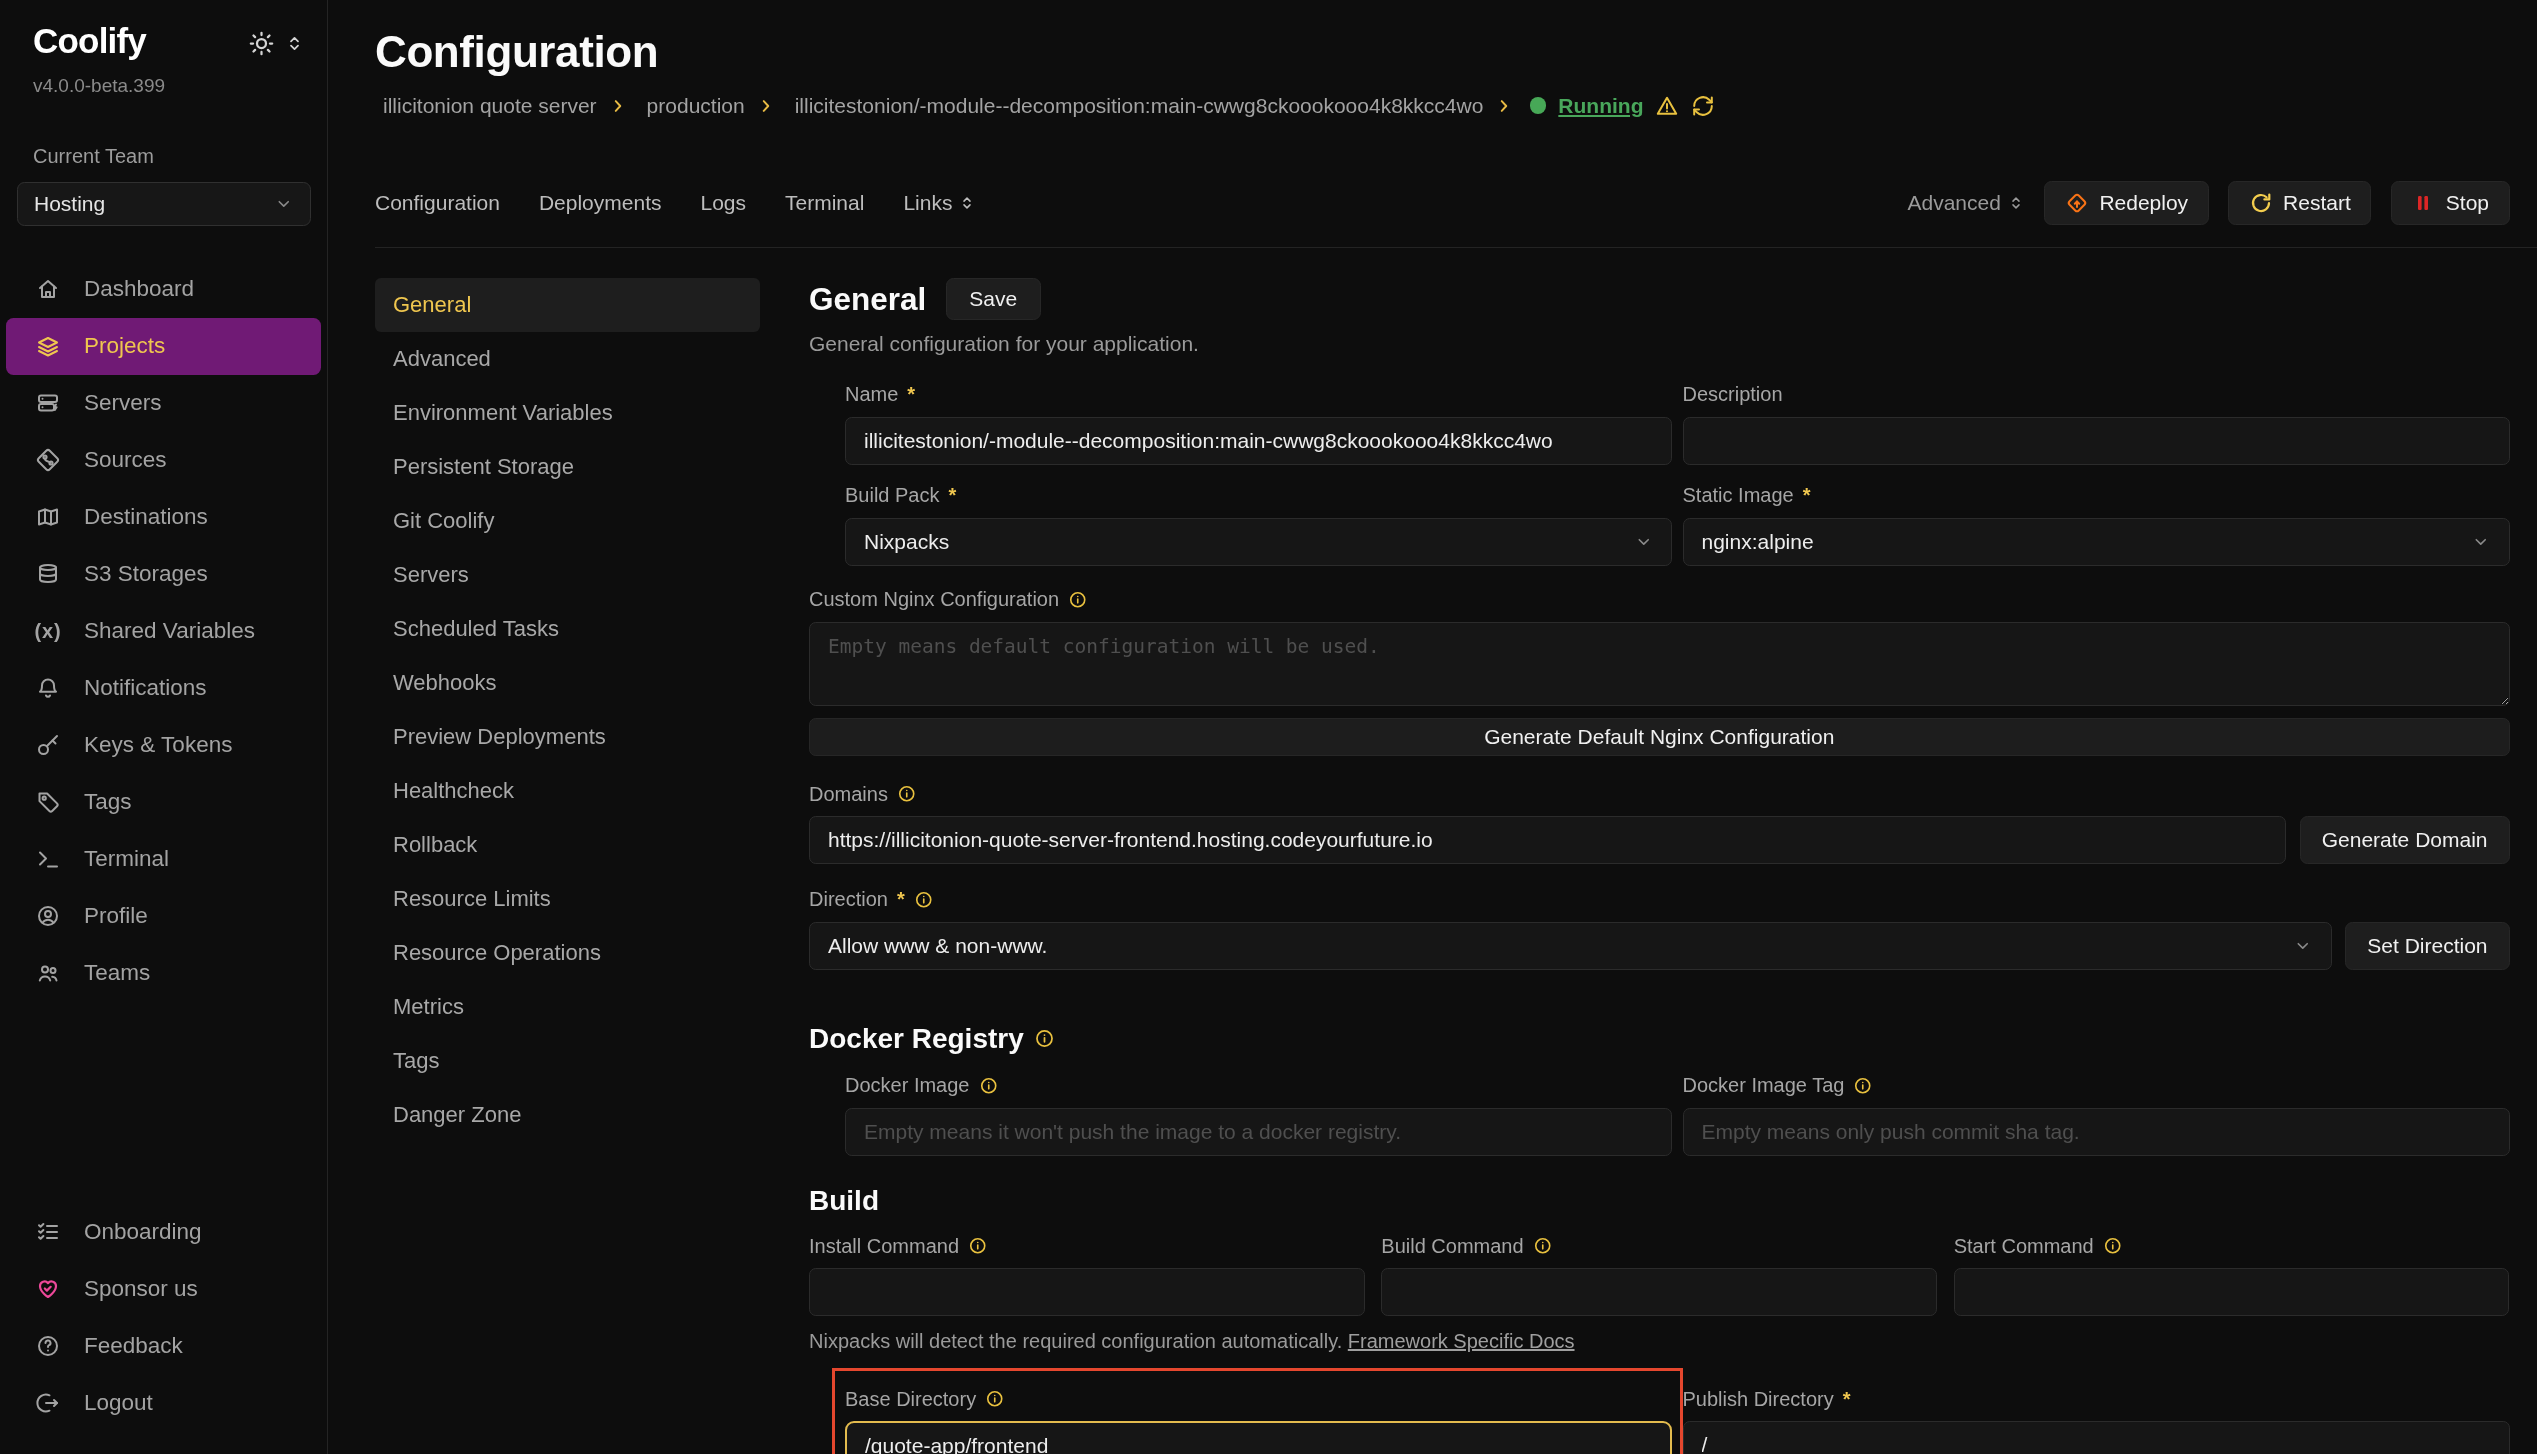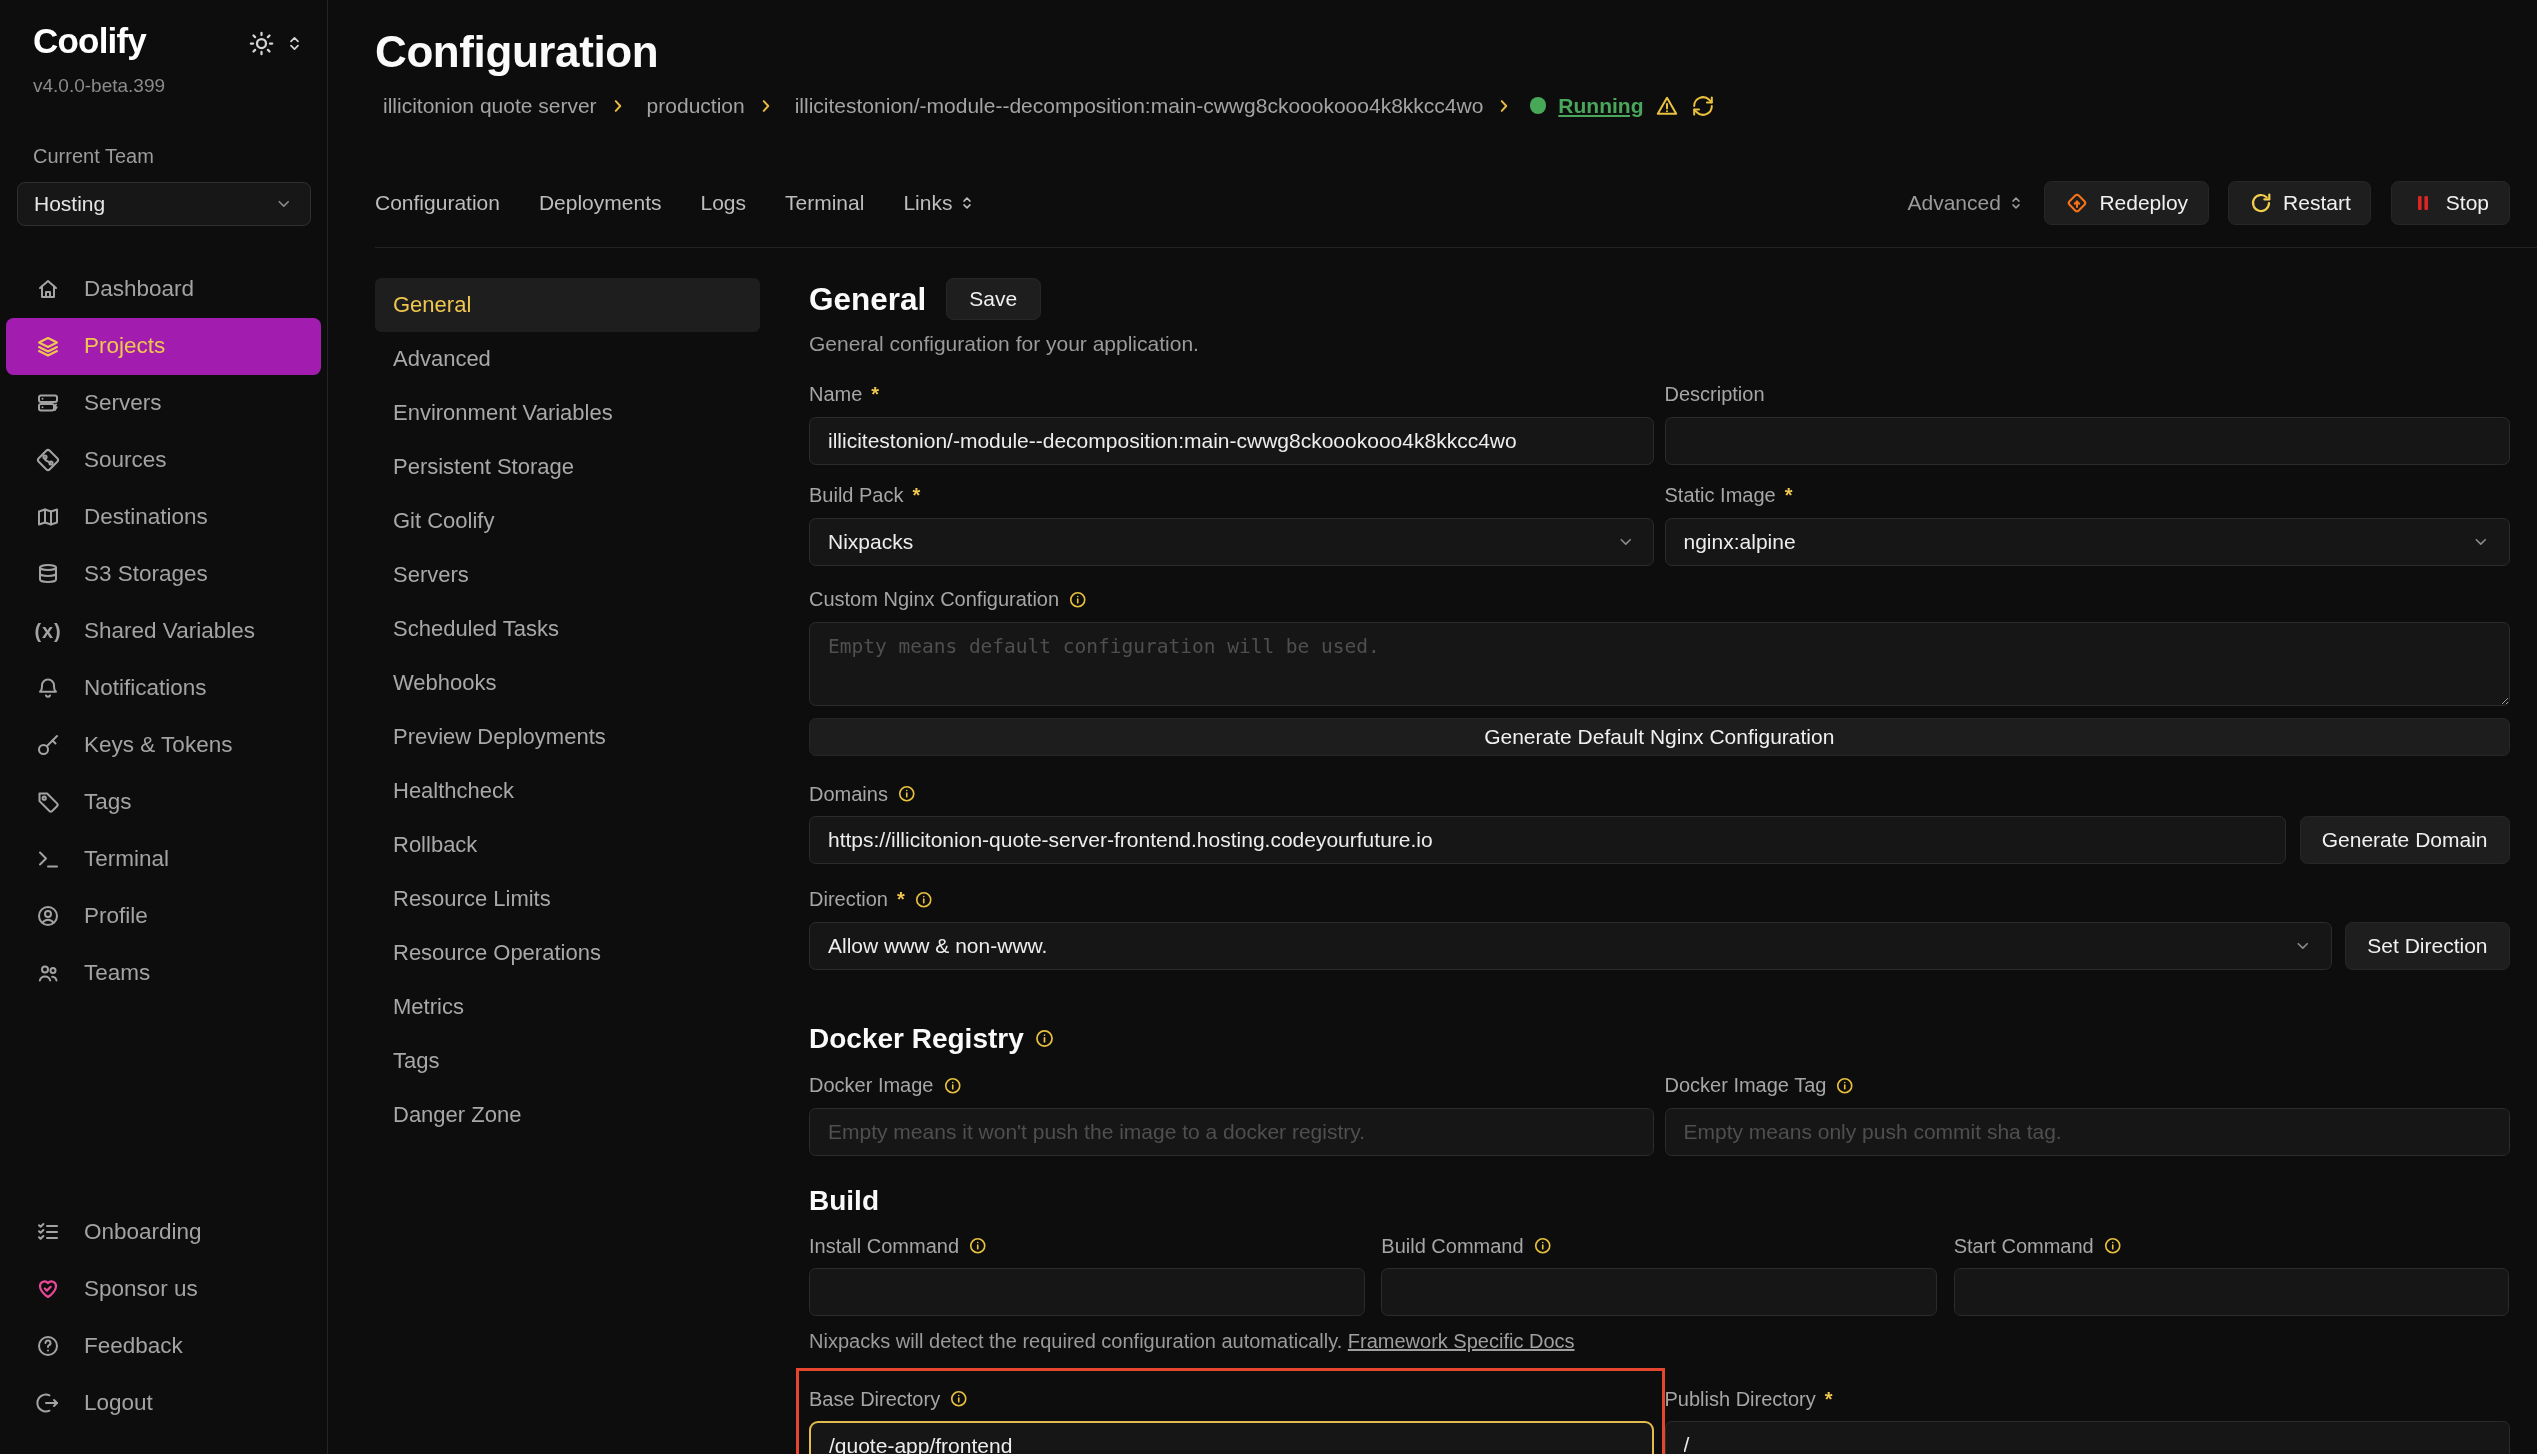--- a/index.html
+++ b/index.html
@@ -29,21 +29,21 @@
     display:flex; align-items:center; justify-content:space-between;
     padding:0 16.5px; font-size:21px; color:#e5e5e5; cursor:pointer;
   }
   .nav { margin-top:35px; display:flex; flex-direction:column; }
   .nav-footer { margin-top:auto; }
   .nav-item {
     height:57px; display:flex; align-items:center; gap:21px;
     padding:0 33px; font-size:22.5px; color:#a3a3a3; cursor:pointer; white-space:nowrap;
   }
   .nav-item .icon { width:30px; min-width:30px; display:flex; justify-content:center; align-items:center; color:inherit; }
-  .nav-item.active { background:#a21caf; color:#efc64f; margin:0 6px; padding:0 27px; border-radius:7.5px;text-align:right; }
+  .nav-item.active { background:#701a75; color:#efc64f; margin:0 6px; padding:0 27px; border-radius:7.5px;text-align:right; }
   .icon-pink { color:#ec4899 !important; }
   .glyph-icon { font-size:20px; font-weight:700; letter-spacing:0.8px; }
 
   
   .main { flex:1; display:flex; flex-direction:column; padding:27px 0 0 47px; min-width:0; }
   .page-title { font-size:44px; font-weight:700; color:#fafafa; margin:0; letter-spacing:-0.4px; }
   .breadcrumb { margin-top:16.5px; display:flex; align-items:center; gap:12px; font-size:21px; color:#a3a3a3; }
   .crumb { cursor:pointer; white-space:nowrap;margin-left:8px; }
   .crumb-sep { display:flex; color:#e8bb44; }
   .status-dot { width:16.5px; height:16.5px; border-radius:50%; background:#47a857; margin-left:4.5px; }
@@ -72,21 +72,21 @@
     border-radius:6px; font-size:22px; color:#a8a8a8; cursor:pointer; white-space:nowrap;
   }
   .subnav-item.active { background:#1e1e1e; color:#efc64f; }
 
   .form { flex:1; padding:0 28.5px 0 49px; min-width:0; }
   .form-head { display:flex; align-items:center; gap:19.5px; }
   .form-title { font-size:31.5px; font-weight:700; color:#fafafa; }
   .btn-save { height:42px; padding:0 22.5px; }
   .form-sub { margin-top:12px; font-size:21px; color:#9a9a9a; }
 
-  .grid2 { display:grid; grid-template-columns:1fr 1fr; column-gap:10.5px; }
+  .grid2 { display:grid; grid-template-columns:1fr 1fr; column-gap:10.5px;margin-left:36px; }
   .grid3 { display:grid; grid-template-columns:1fr 1fr 1fr; column-gap:16.5px; }
 
   .label-row { display:flex; align-items:center; gap:9px; font-size:20px; color:#a6a6a6; white-space:nowrap; }
   .req { color:#efc64f; font-weight:700; }
 
   .tinput {
     margin-top:10.5px; width:100%; height:48px;
     background:#161616; border:0.8px solid #2b2b2b; border-radius:6.8px;
     color:#ededed; font-size:21px; padding:0 18px;
     font-family:"Liberation Sans", sans-serif; outline:none; display:block;

